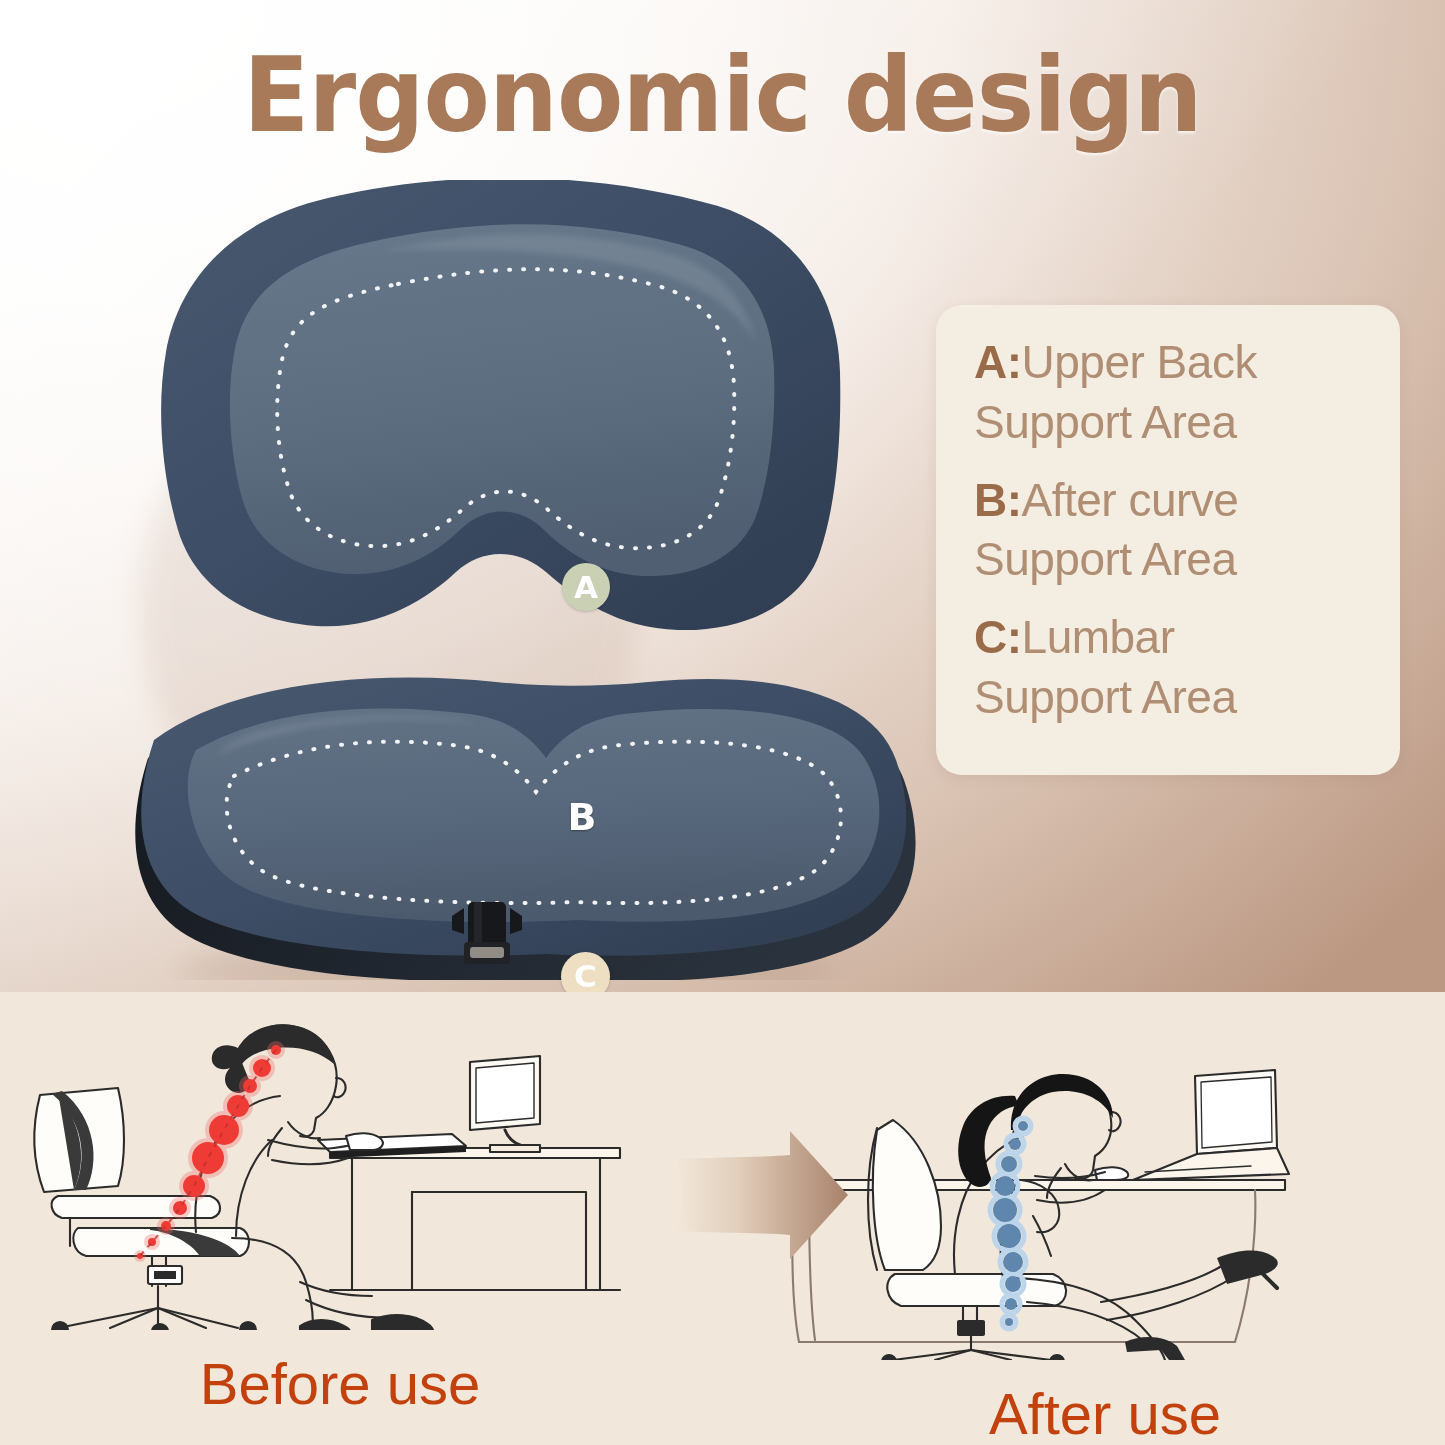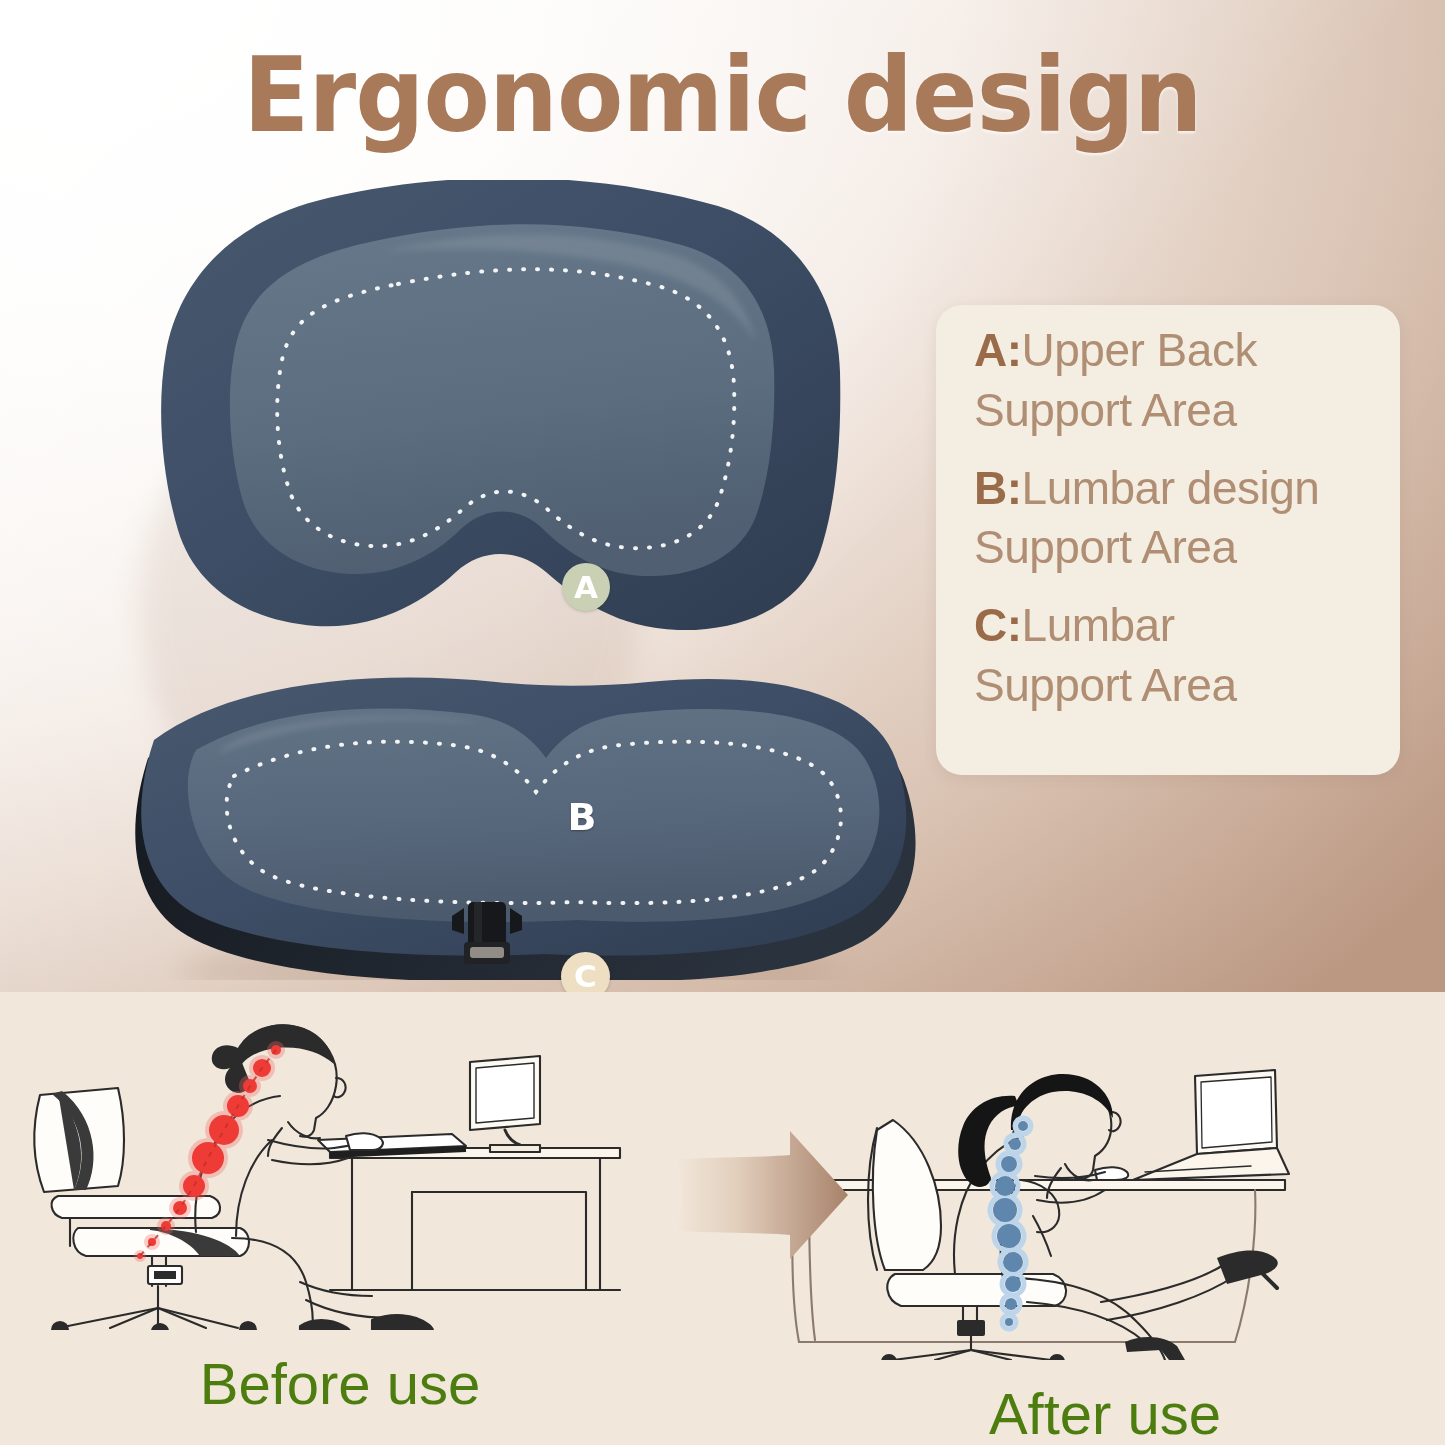--- a/index.html
+++ b/index.html
@@ -69,21 +69,21 @@
     font-size:31px;
     box-shadow:0 1px 3px rgba(0,0,0,.18);
   }
 
   
   .legend{
     position:absolute;left:936px;top:305px;width:464px;height:470px;
     background:#f4ede2;
     border-radius:26px;
     box-shadow:0 3px 14px rgba(120,90,70,.12);
-    padding:16px 30px 0 38px;
+    padding:28px 30px 0 38px;
     box-sizing:border-box;
   }
   .legend-row{
     font-size:46px;
     line-height:1.30;
     color:#b08e74;
     margin-bottom:18px;
     letter-spacing:-0.5px;
   }
   .legend-row:last-child{margin-bottom:12px;}
@@ -106,21 +106,21 @@
 
   .scene{
     position:absolute;left:0;top:8px;width:100%;height:330px;
   }
   .scene svg{display:block;width:100%;height:100%;}
 
   .caption{
     position:absolute;left:0;bottom:28px;width:100%;
     text-align:center;
     font-size:58px;
-    color:#4d7c0f;
+    color:#c2410c;
     letter-spacing:0px;
   }
 
   .arrow{
     position:absolute;left:672px;top:1125px;width:180px;height:140px;
   }
   .arrow svg{display:block;width:100%;height:100%;}
 </style>
 </head>
 <body>
@@ -271,21 +271,21 @@
       <div class="marker marker-b">B</div>
       <div class="marker marker-c">C</div>
     </div>
 
     <div class="legend">
       <div class="legend-row">
         <span class="legend-key">A:</span><span>Upper Back</span><br>
         <span>Support Area</span>
       </div>
       <div class="legend-row">
-        <span class="legend-key">B:</span><span>Lumbar design</span><br>
+        <span class="legend-key">B:</span><span>After curve</span><br>
         <span>Support Area</span>
       </div>
       <div class="legend-row">
         <span class="legend-key">C:</span><span>Lumbar</span><br>
         <span>Support Area</span>
       </div>
     </div>
   </div>
 
   <div class="bottom-section">

